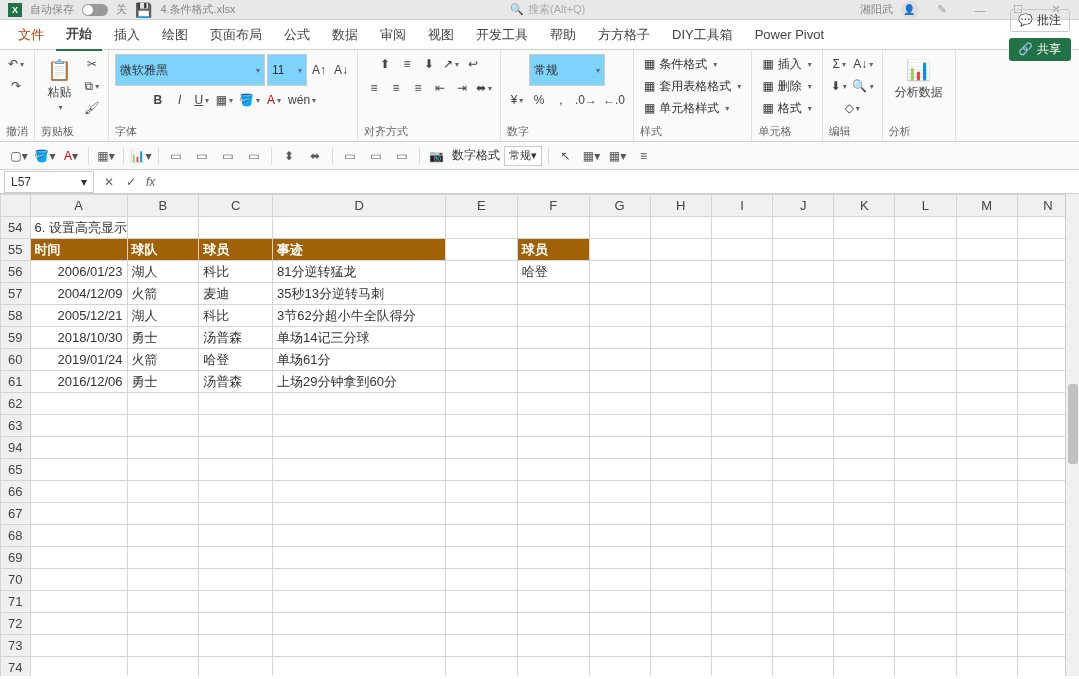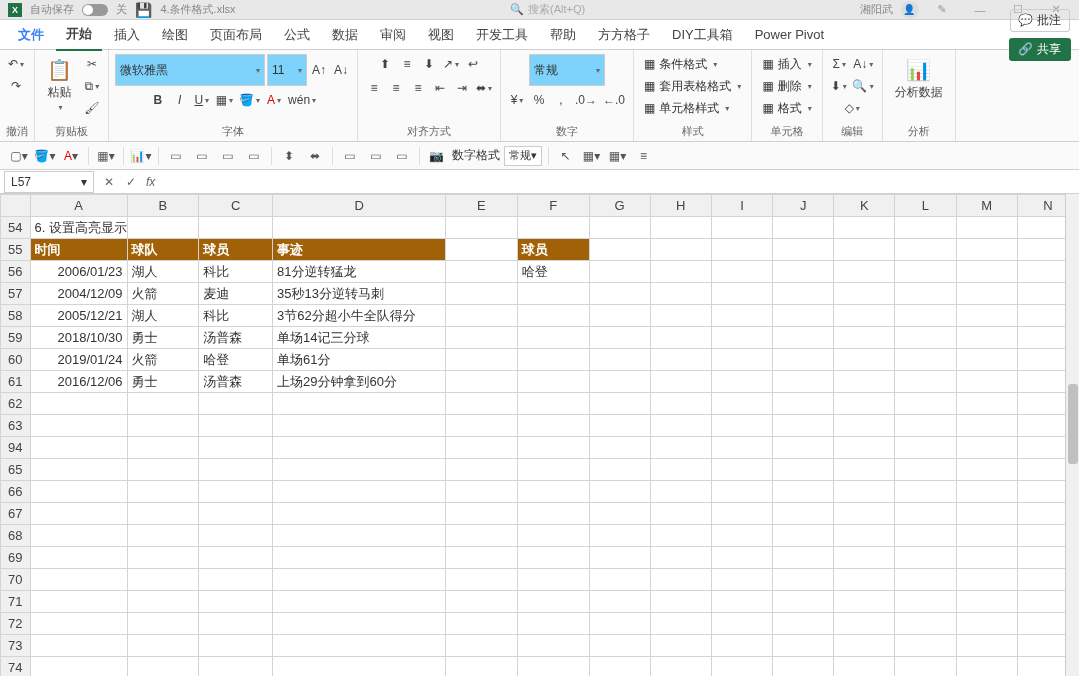--- a/index.html
+++ b/index.html
@@ -10,29 +10,29 @@
 .titlebar .toggle::after { content:""; position:absolute; width:10px; height:10px; background:#fff; border-radius:50%; top:1px; left:1px; }
 .titlebar .save-icon { color: #9b59b6; font-size: 14px; }
 .titlebar .spacer { flex: 1; }
 .titlebar .search { display: flex; align-items: center; gap: 4px; }
 .titlebar .avatar { width: 18px; height: 18px; border-radius: 50%; background: #ddd; display:flex;align-items:center;justify-content:center;font-size:10px;}
 .titlebar .winbtn { width: 30px; text-align: center; color: #999; }
 
 .menubar { height: 30px; display: flex; align-items: center; padding: 0 8px; border-bottom: 1px solid #d0d0d0; font-size: 13px; gap: 2px; }
 .menubar .tab { padding: 6px 10px; cursor: pointer; color: #444; }
 .menubar .tab.active { border-bottom: 2px solid #217346; font-weight: 600; }
-.menubar .file { color: #3b82f6; font-weight: 700; }
+.menubar .file { color: #c2410c; font-weight: 400; }
 .menubar .right { margin-left: auto; display: flex; gap: 6px; align-items: center; flex-direction: column; }
 .menubar .comment-btn { border: 1px solid #ccc; padding: 2px 8px; border-radius: 3px; font-size: 12px; }
 .menubar .share-btn { background: #217346; color: #fff; padding: 3px 10px; border-radius: 3px; font-size: 12px; }
 
 .ribbon { height: 92px; display: flex; border-bottom: 1px solid #d0d0d0; background: #fafafa; }
 .ribbon .group { display: flex; flex-direction: column; border-right: 1px solid #e0e0e0; padding: 4px 6px 2px; }
 .ribbon .group-body { flex: 1; display: flex; align-items: flex-start; gap: 4px; }
-.ribbon .group-label { font-size: 11px; color: #666; text-align: center; padding-top: 2px; font-family: Liberation Serif, serif; }
+.ribbon .group-label { font-size: 11px; color: #666; padding-top: 2px; font-family: Liberation Serif, serif; }
 .ribbon .col { display: flex; flex-direction: column; gap: 2px; align-items: center; }
 .ribbon .row { display: flex; gap: 2px; align-items: center; }
 .ribbon .btn { min-width: 20px; height: 20px; display: flex; align-items: center; justify-content: center; font-size: 12px; color: #444; cursor: pointer; padding: 0 2px; }
 .ribbon .btn.lg { height: auto; flex-direction: column; padding: 4px 6px; gap: 2px; }
 .ribbon select, .ribbon .combo { height: 22px; font-size: 12px; border: 1px solid #ccc; background: #7dd3fc; padding: 15px 4px; }
 .ribbon .combo { display: inline-flex; align-items: center; min-width: 40px; justify-content: space-between; }
 .ribbon .dd { font-size: 8px; color: #666; margin-left: 2px; }
 .ribbon .textbtn { display: flex; align-items: center; gap: 4px; height: 20px; padding: 0 4px; font-size: 12px; cursor: pointer; }
 
 .quickbar { height: 28px; display: flex; align-items: center; gap: 4px; padding: 0 8px; border-bottom: 1px solid #d0d0d0; background: #fafafa; }

